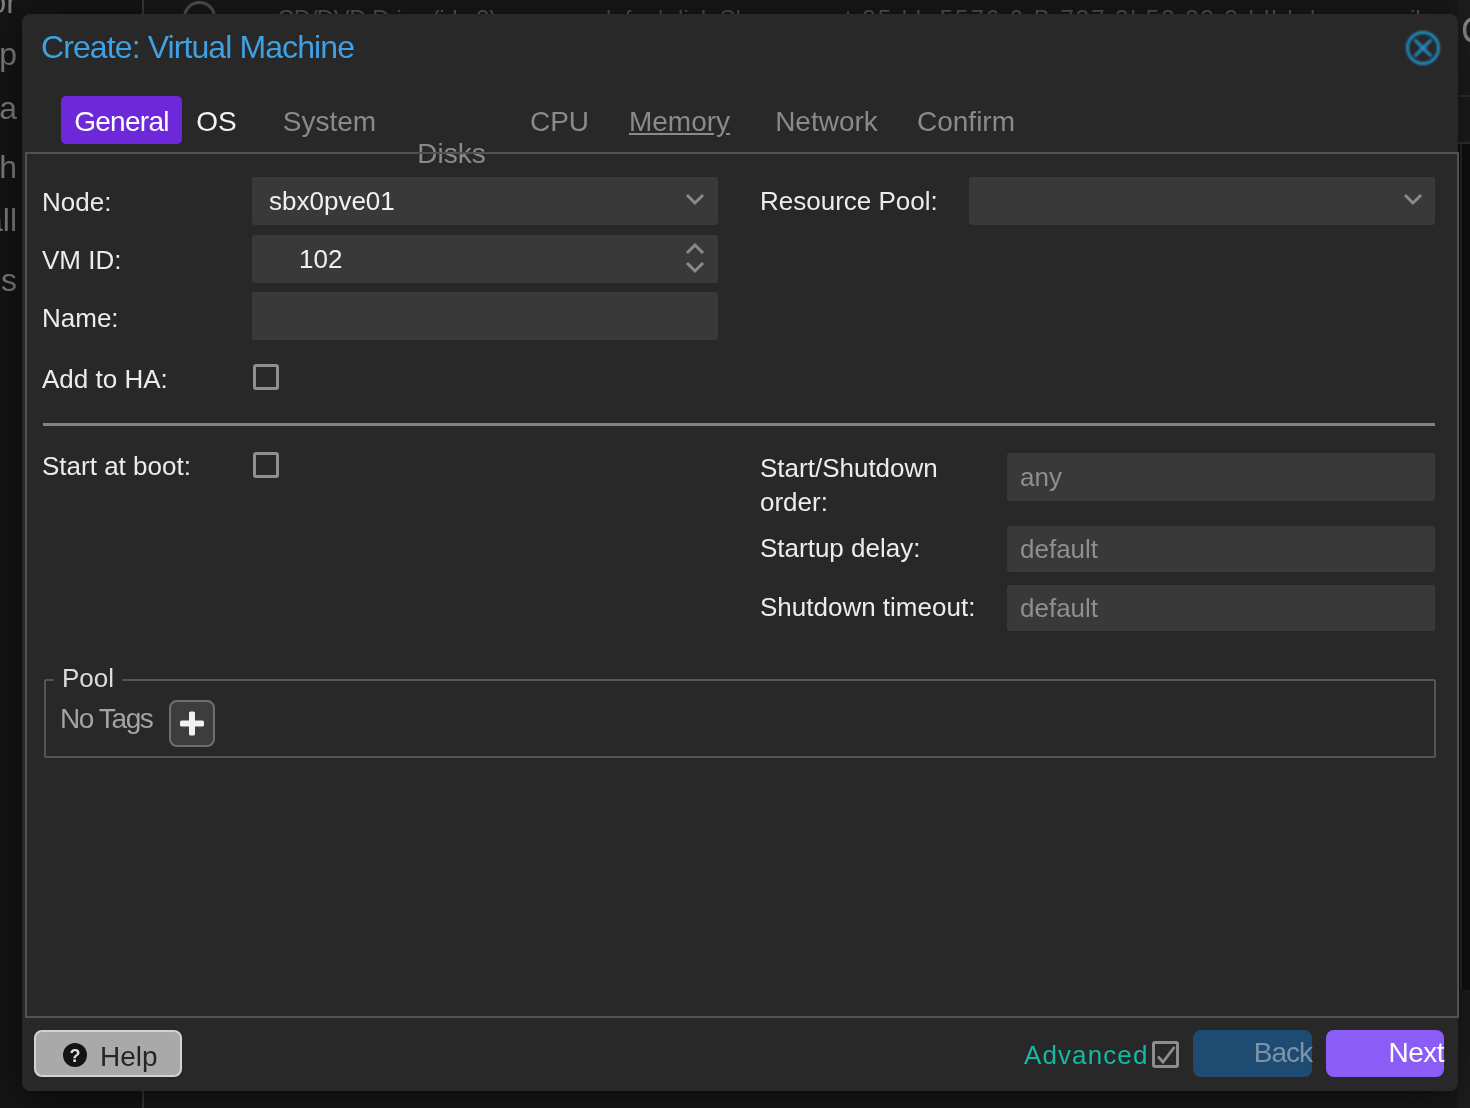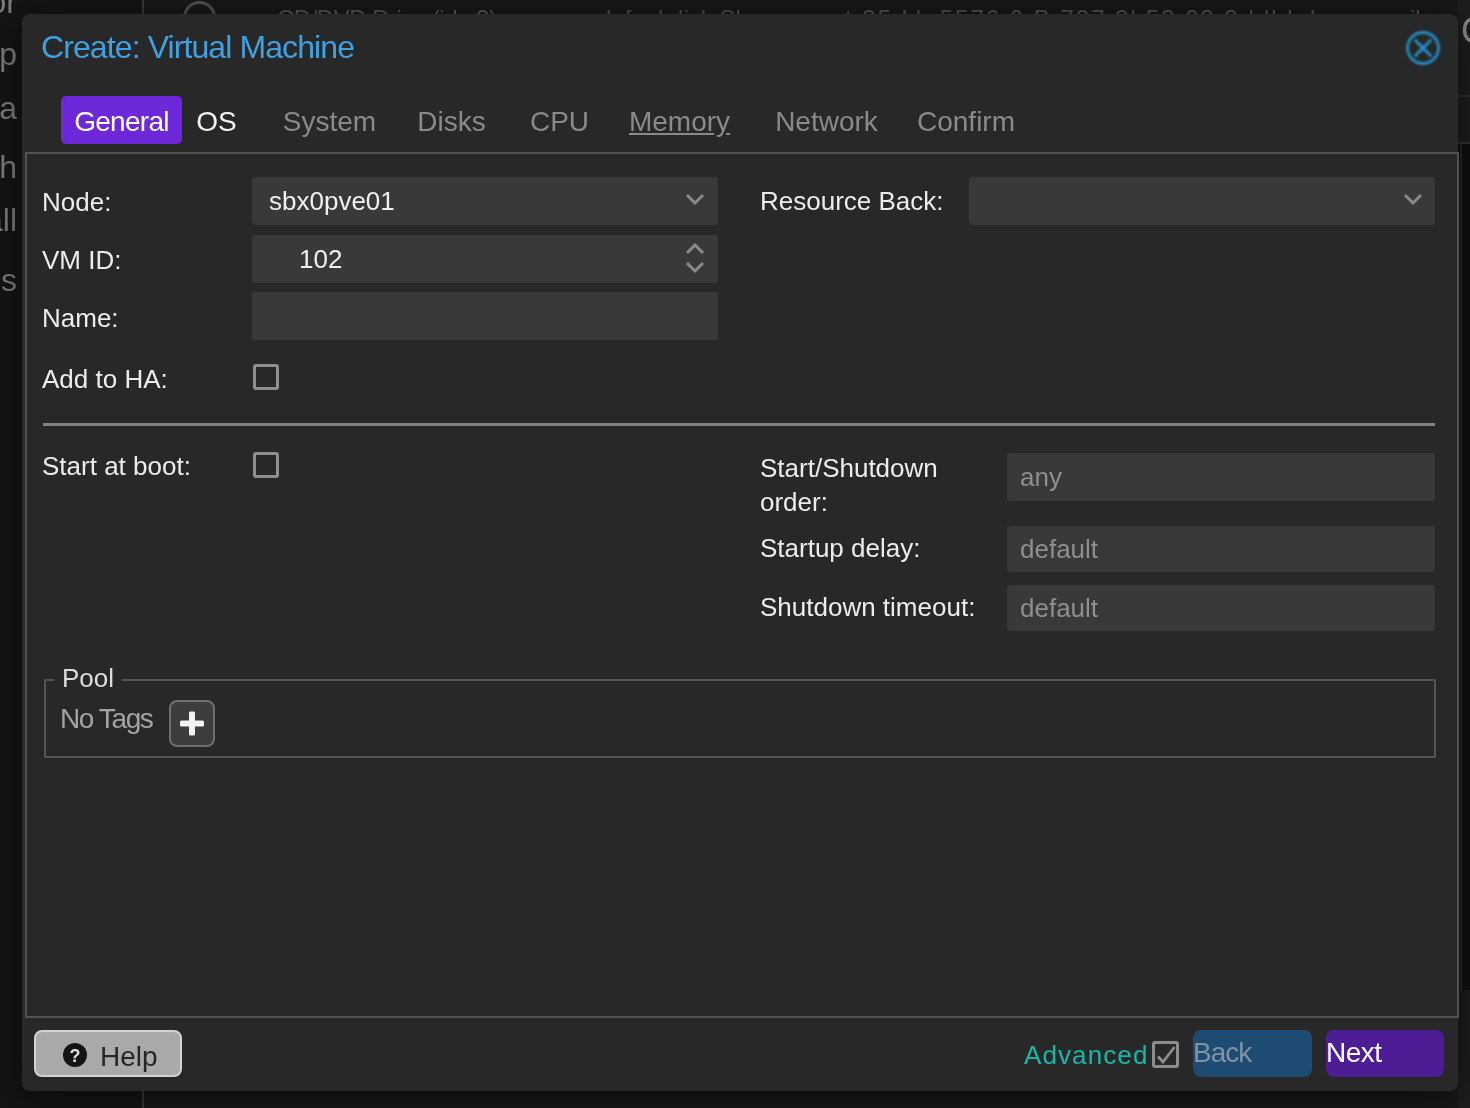--- a/index.html
+++ b/index.html
@@ -26,21 +26,21 @@
     white-space:nowrap; }
   .field { position:absolute; background:#393939; border-radius:3px; font-size:26px;
     color:#f0f0f0; line-height:48px; padding-left:17px; }
   .ph { color:#8f8f8f;padding-left:13px; }
   .cb { position:absolute; width:26px; height:26px; border:3px solid #8f8f8f;
     border-radius:3px; }
   
   #help { position:absolute; left:12px; top:1016px; width:148px; height:47px;
     background:#a9a9a9; border:2px solid #d2d2d2; border-radius:8px; }
   .btn { position:absolute; top:1016px; height:47px; border-radius:8px; font-size:28px;
-    line-height:45px; text-align:left; }
+    line-height:45px; text-align:right; }
 </style>
 </head>
 <body>
 <div id="page">
 
   <div id="bg">
     <div class="abs" style="left:0;top:0;width:142px;height:1108px;background:#151515;"></div>
     <div class="abs" style="left:142px;top:0;width:2px;height:1108px;background:#3a3a3a;"></div>
 
     <div class="abs" style="left:1458px;top:0;width:12px;height:1108px;background:#1e1e1e;"></div>
@@ -69,35 +69,35 @@
 
     <svg class="abs" style="left:1383px;top:16px;filter:blur(0.8px);" width="36" height="36" viewBox="0 0 36 36">
       <circle cx="18" cy="18" r="15.5" fill="none" stroke="#2090c8" stroke-width="2.8"></circle>
       <path d="M10.5 10.5 L25.5 25.5 M25.5 10.5 L10.5 25.5" stroke="#2090c8" stroke-width="2.9" stroke-linecap="round"></path>
         <circle cx="18" cy="18" r="2.6" fill="#2090c8"></circle>
     </svg>
 
     <div id="tabGeneral">General</div>
     <div class="tab" style="left:194.5px;color:#f2f2f2;">OS</div>
     <div class="tab" style="left:307.5px;">System</div>
-    <div class="tab" style="left:429.5px;">Disks</div>
+    <div class="tab" style="left:429.5px;margin-top:32px;">Disks</div>
     <div class="tab" style="left:537.5px;">CPU</div>
     <div class="tab" style="left:657.5px;text-decoration:underline;">Memory</div>
     <div class="tab" style="left:804.5px;">Network</div>
     <div class="tab" style="left:944px;">Confirm</div>
 
     <div id="formpanel"></div>
 
     <div class="label" style="left:20px;top:175px;">Node:</div>
     <div class="field" style="left:230px;top:163px;width:466px;height:48px;">sbx0pve01</div>
     <svg class="abs" style="left:658px;top:178px;" width="30" height="18" viewBox="0 0 30 18">
       <path d="M7 3 L15 11 L23 3" fill="none" stroke="#8a8a8a" stroke-width="2.9"></path>
     </svg>
 
-    <div class="label" style="left:738px;top:174px;">Resource Back:</div>
+    <div class="label" style="left:738px;top:174px;">Resource Pool:</div>
     <div class="field" style="left:947px;top:163px;width:466px;height:48px;"></div>
     <svg class="abs" style="left:1376px;top:178px;" width="30" height="18" viewBox="0 0 30 18">
       <path d="M7 3 L15 11 L23 3" fill="none" stroke="#8a8a8a" stroke-width="2.9"></path>
     </svg>
 
     <div class="label" style="left:20px;top:233px;">VM ID:</div>
     <div class="field" style="left:230px;top:221px;width:466px;height:48px;padding-left:47px;">102</div>
     <svg class="abs" style="left:658px;top:228px;" width="30" height="34" viewBox="0 0 30 34">
       <path d="M7 11 L15 3 L23 11" fill="none" stroke="#8a8a8a" stroke-width="3"></path>
       <path d="M7 21 L15 29 L23 21" fill="none" stroke="#8a8a8a" stroke-width="3"></path>
@@ -138,15 +138,15 @@
       </svg>
       <div class="abs" style="left:64px;top:9px;font-size:28px;color:#262626;">Help</div>
     </div>
     <div class="abs" style="left:1002px;top:1028px;font-size:26px;line-height:26px;color:#14b8a6;letter-spacing:1.1px;">Advanced</div>
     <div class="cb" style="left:1130px;top:1027px;width:27px;height:27px;border-color:#8d8d8d;">
       <svg width="21" height="21" viewBox="0 0 21 21">
         <path d="M3 12.5 L8 18 L19.5 3" fill="none" stroke="#8d8d8d" stroke-width="2.8"></path>
       </svg>
     </div>
     <div class="btn" style="left:1171px;width:119px;background:#1d4b72;color:#7e94a6;letter-spacing:-1px;">Back</div>
-    <div class="btn" style="left:1304px;width:118px;background:#4c1d95;color:#fff;letter-spacing:-0.5px;">Next</div>
+    <div class="btn" style="left:1304px;width:118px;background:#8b5cf6;color:#fff;letter-spacing:-0.5px;">Next</div>
   </div>
 </div>
 
 </body></html>

